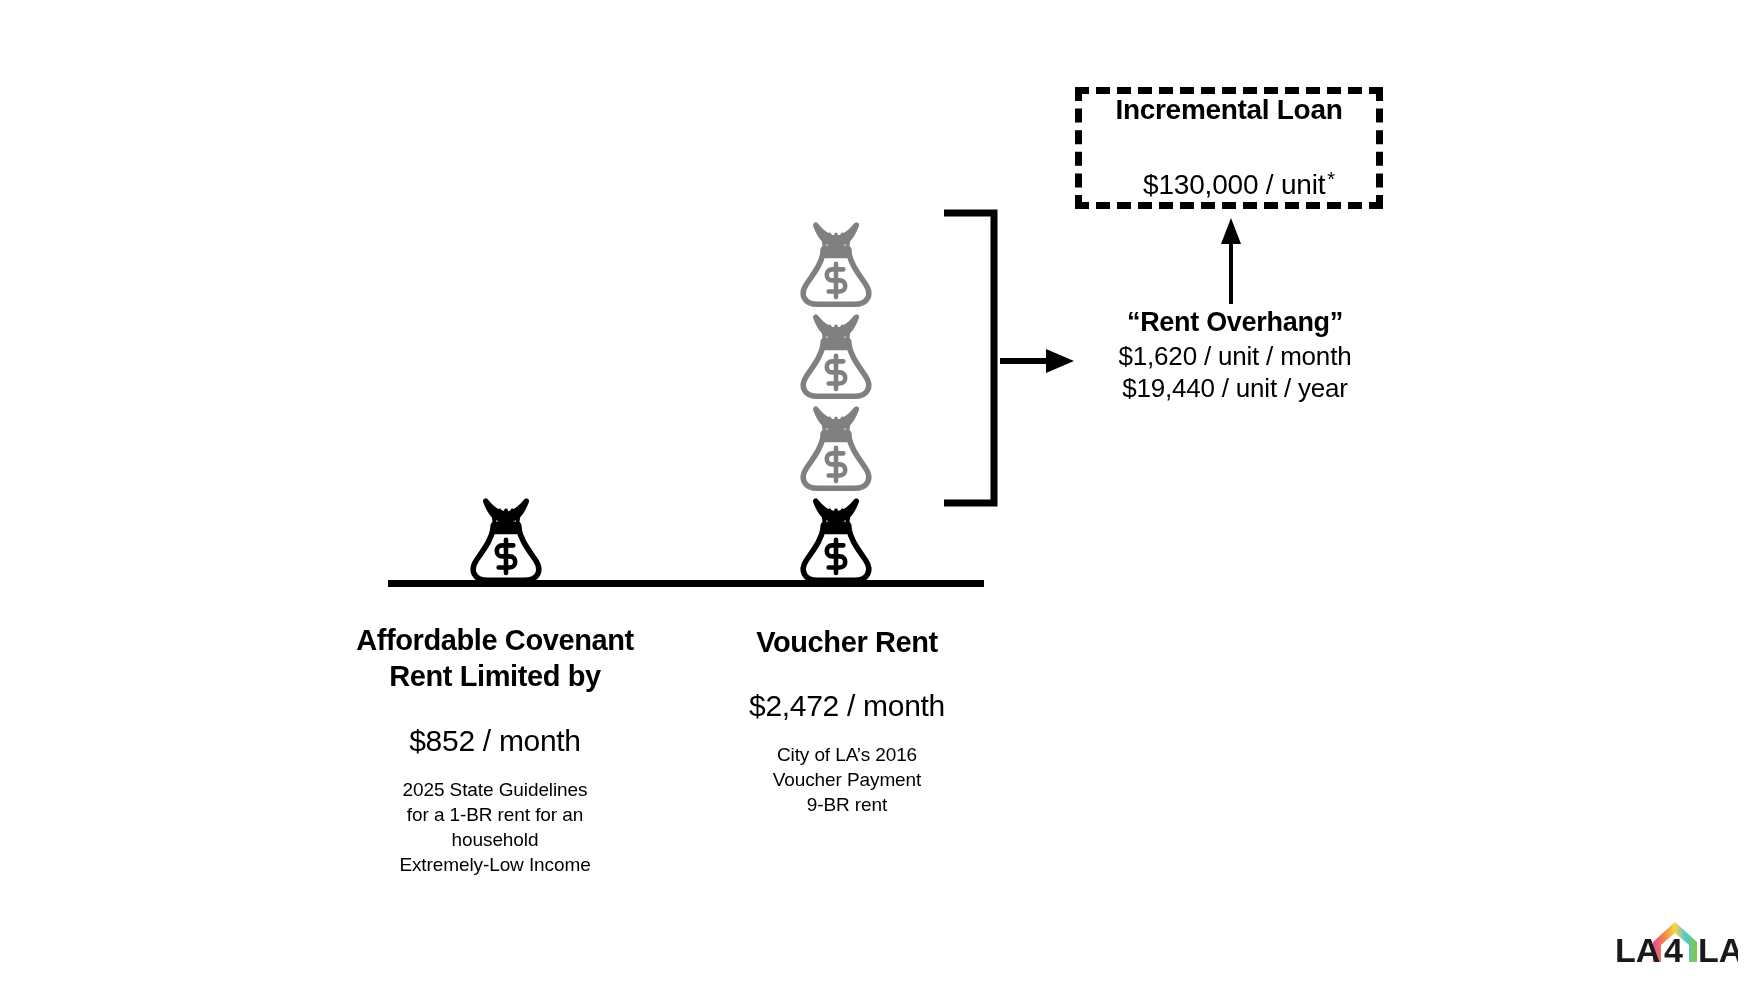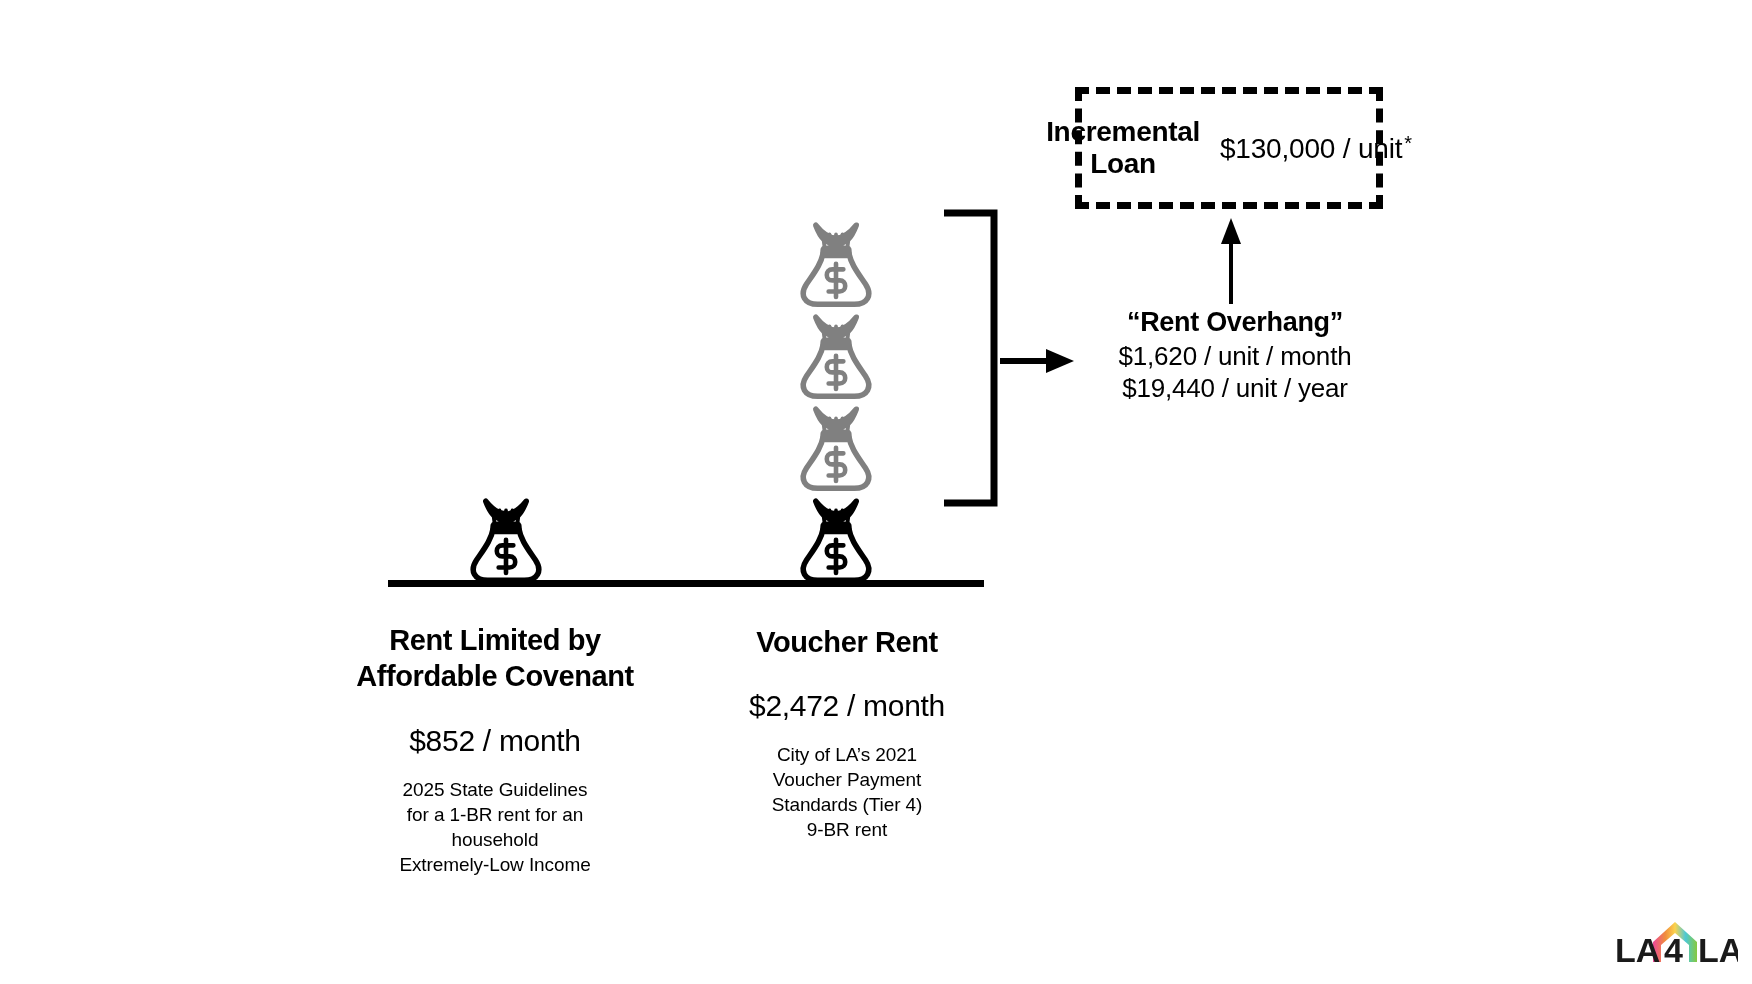--- a/index.html
+++ b/index.html
@@ -22,22 +22,23 @@
 
   
   .dashed-box {
     left: 1075px;
     top: 87px;
     width: 308px;
     height: 122px;
     border: 7px dashed #000000;
     box-sizing: border-box;
     display: flex;
+    flex-direction: column;
     align-items: center;
-    justify-content: center;
+    justify-content: space-between;
   }
   .dashed-title {
     font-weight: bold;
     font-size: 28px;
     letter-spacing: -0.3px;
     line-height: 1.15;
     text-align: center;
   }
   .dashed-sub {
     font-size: 28px;
@@ -235,42 +236,41 @@
       <line x1="64" y1="22" x2="62" y2="38" stroke-width="4"></line>
     </g>
     <rect x="33" y="32" width="34" height="14" rx="5" fill="#000000"></rect>
     <g fill="none" stroke="#000000" stroke-width="5" stroke-linecap="round">
       <path d="M 58 58 L 46 58 C 42 58 40 61 40 64 C 40 67 42 70 46 70 L 54 70 C 58 70 60 73 60 76 C 60 79 58 82 54 82 L 42 82"></path>
       <line x1="50" y1="52" x2="50" y2="88"></line>
     </g>
   </svg>
 
   <div class="abs col-label" id="left-label">
+    <div class="col-title">Affordable Covenant</div>
     <div class="col-title">Rent Limited by</div>
-    <div class="col-title">Affordable Covenant</div>
     <div class="gap-big"></div>
     <div class="col-amount">$852 / month</div>
     <div class="gap-small"></div>
     <div class="col-note">
       <div>2025 State Guidelines</div>
       <div>for a 1-BR rent for an</div>
       <div>household</div>
       <div>Extremely-Low Income</div>
     </div>
   </div>
 
   <div class="abs col-label" id="right-label">
     <div class="col-title">Voucher Rent</div>
     <div class="gap-big"></div>
     <div class="col-amount">$2,472 / month</div>
     <div class="gap-small"></div>
     <div class="col-note">
-      <div>City of LA’s 2021</div>
+      <div>City of LA’s 2016</div>
       <div>Voucher Payment</div>
-      <div>Standards (Tier 4)</div>
       <div>9-BR rent</div>
     </div>
   </div>
 
   <svg class="abs logo" viewBox="0 0 125 52">
     <defs>
       <linearGradient id="houseGrad" x1="0" y1="0" x2="1" y2="0">
         <stop offset="0%" stop-color="#ec4899"></stop>
         <stop offset="28%" stop-color="#f08d3c"></stop>
         <stop offset="50%" stop-color="#fcd34d"></stop>

